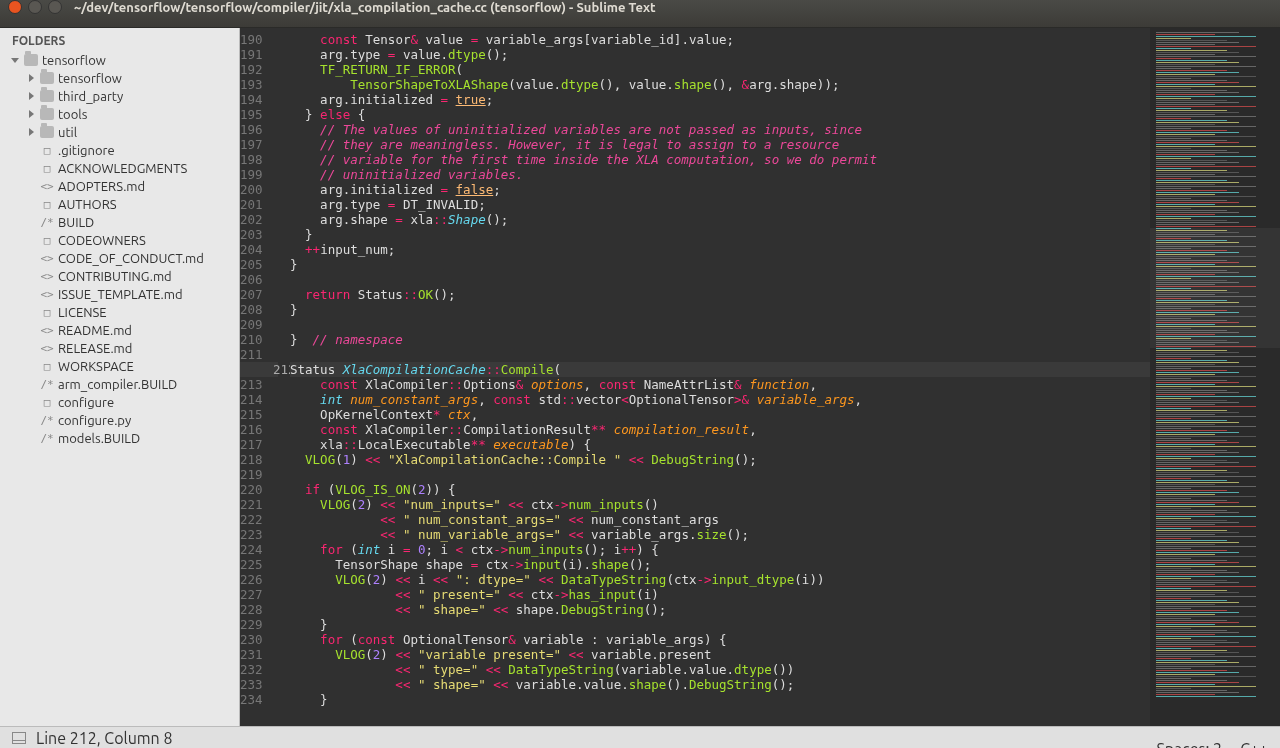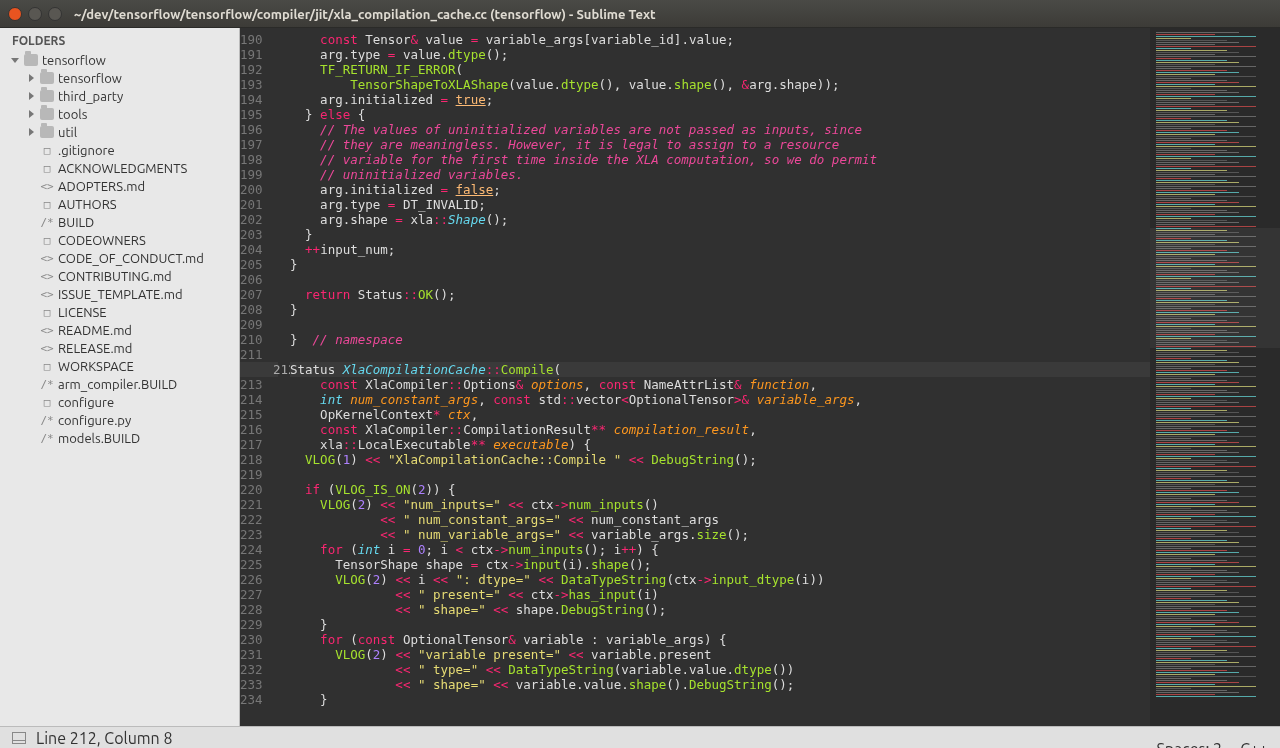--- a/index.html
+++ b/index.html
@@ -9,21 +9,21 @@
   width: 1280px;
   height: 748px;
   overflow: hidden;
   color: #ccc;
   font-size: 12px;
 }
 .window-titlebar {
   height: 28px;
   background: linear-gradient(#4a4a46, #3c3b37);
   display: flex;
-  align-items: center;
+  align-items: flex-start;
   padding: 0 8px;
   gap: 6px;
   border-bottom: 1px solid #2a2a28;
 }
 .win-btn {
   width: 14px; height: 14px; border-radius: 50%;
   background: #595752; border: 1px solid #333;
   display: inline-block;
 }
 .win-btn.close { background: #e95420; }

